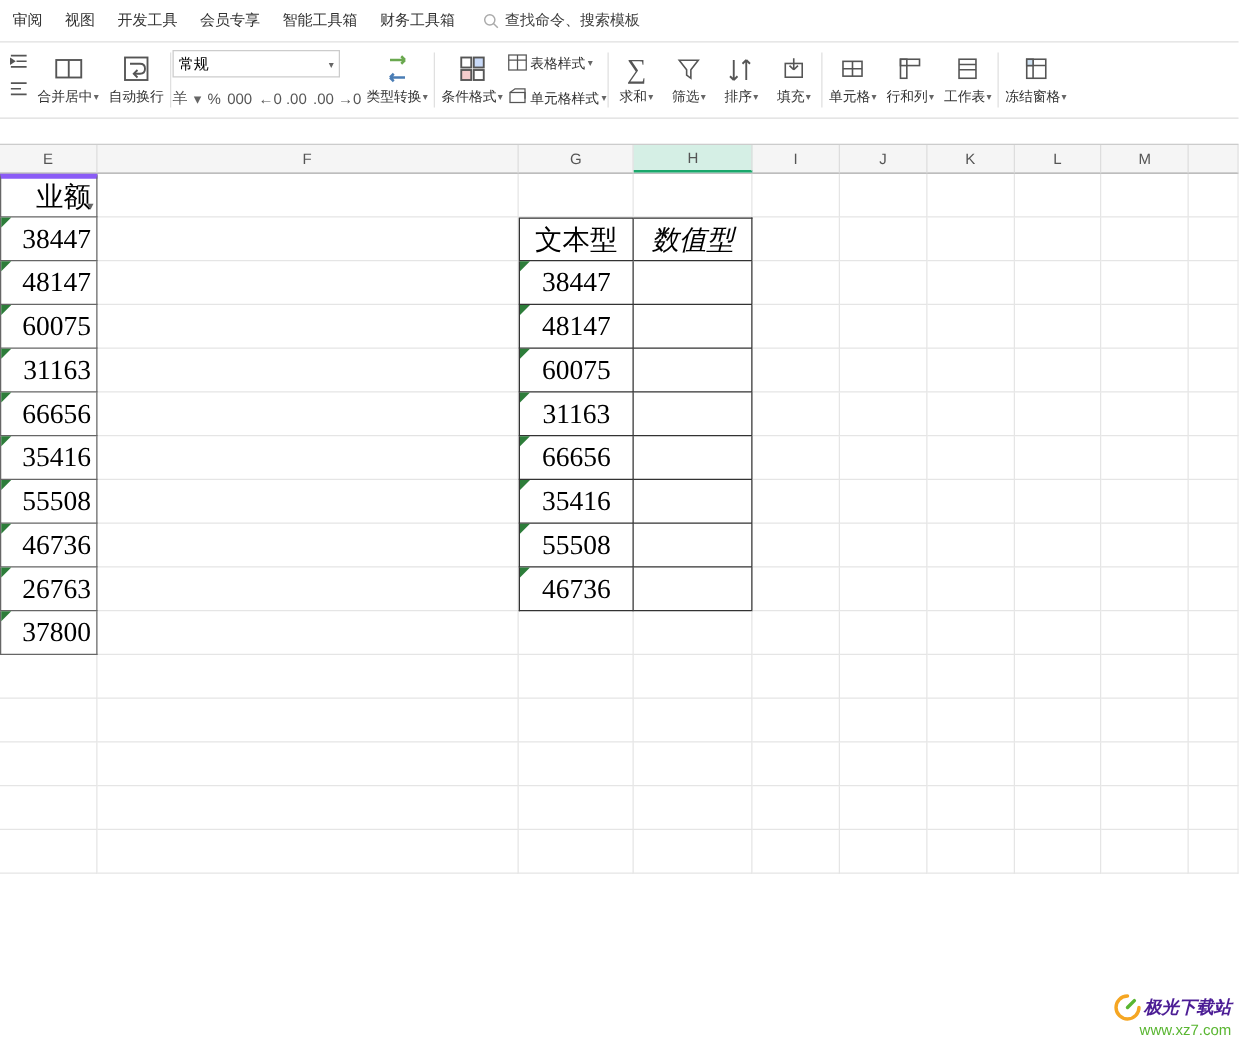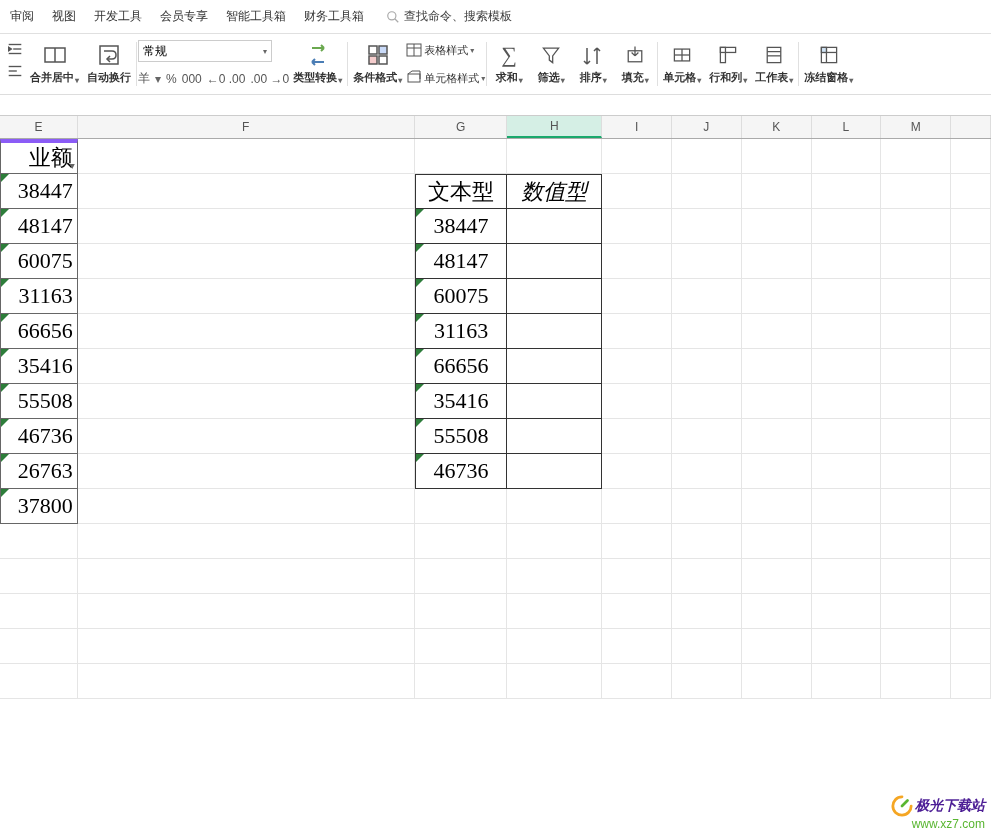--- a/index.html
+++ b/index.html
@@ -9,21 +9,21 @@
 .tabs { display: flex; gap: 14px; padding: 6px 8px; border-bottom: 1px solid #e0e0e0; align-items: center; }
 .tab { color: #333; cursor: pointer; padding: 2px 2px; }
 .search-box { margin-left: 6px; color: #404040; display: flex; align-items: center; gap: 4px; }
 .search-icon-svg { width: 14px; height: 14px; stroke: #aaa; fill: none; }
 
 
 .ribbon { display: flex; padding: 6px 4px; border-bottom: 1px solid #ddd; align-items: flex-start; }
 .group-sep { width: 1px; background: #e0e0e0; align-self: stretch; margin: 2px 1px; }
 .big-btn { display: flex; flex-direction: column; align-items: center; gap: 2px; cursor: pointer; padding: 2px 4px; min-width: 42px; }
 .big-btn .icon { width: 26px; height: 26px; display: flex; align-items: center; justify-content: center; color: #555; }
-.big-btn .lbl { font-size: 11px; color: #333; white-space: nowrap; display: flex; align-items: flex-end; gap: 1px; font-weight: bold; }
+.big-btn .lbl { font-size: 11px; color: #333; white-space: nowrap; display: flex; align-items: center; gap: 1px; }
 .caret { font-size: 8px; color: #666; }
 .inner-col { display: flex; flex-direction: column; gap: 3px; }
 .num-format { display: flex; align-items: center; border: 1px solid #ccc; height: 22px; width: 134px; padding: 0 4px; justify-content: space-between; margin-bottom: 5px; }
 .num-format .caret { color: #666; }
 .fmt-btns { display: flex; gap: 5px; align-items: center; color: #555; }
 .fmt-btns span { cursor: pointer; font-size: 12px; }
 .fmt-small { font-size: 10px; }
 .mini-btn { display: flex; align-items: center; gap: 2px; cursor: pointer; font-size: 11px; height: 20px; color: #333; }
 .mini-btn .mi { width: 16px; height: 16px; display: flex; align-items: center; justify-content: center; color: #555; }
 .narrow-col { display: flex; flex-direction: column; align-items: center; gap: 4px; padding: 0 2px; }

